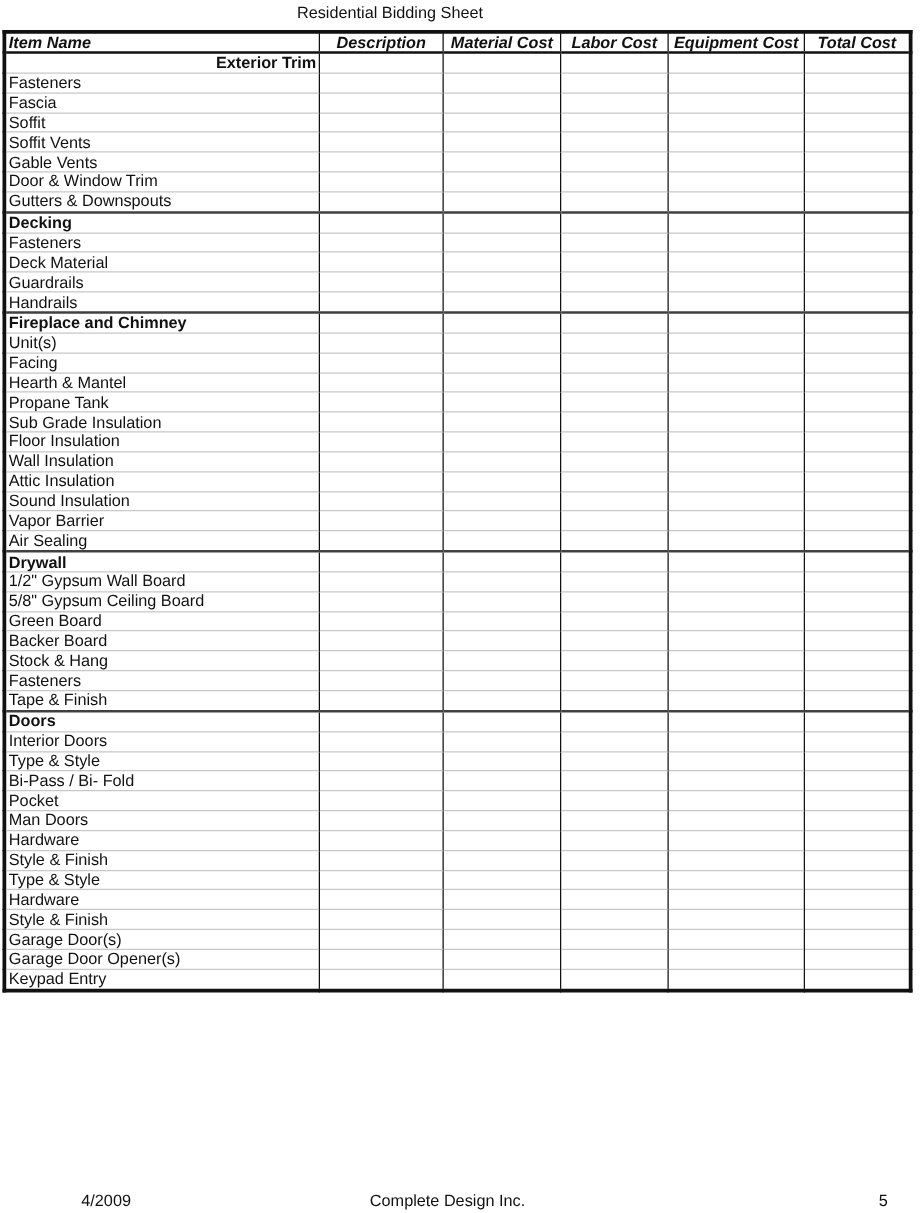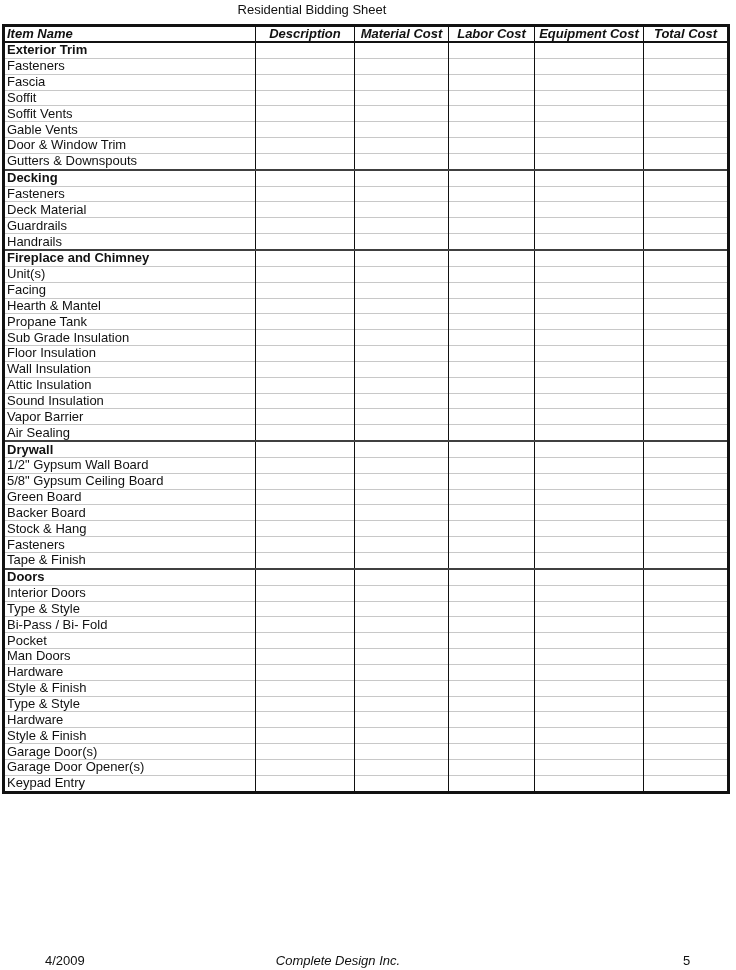--- a/index.html
+++ b/index.html
@@ -15,26 +15,26 @@
   table.sheet col.c4 { width:109px; }
   table.sheet col.c5 { width:85px; }
   table.sheet th { height:14px; padding:0 2px; font-size:13px; font-style:italic; font-weight:bold;
                    border-bottom:2px solid #111; border-left:1.5px solid #111; text-align:center;
                    white-space:nowrap; line-height:14px; }
   table.sheet th:first-child { text-align:left; border-left:none; }
   table.sheet td { height:14.85px; padding:0 2px; font-size:13px; line-height:14px;
                    border-top:1px solid #c8c8c8; border-left:1.5px solid #111; white-space:nowrap; overflow:hidden; }
   table.sheet td:first-child { border-left:none; }
   tr.section td { font-weight:bold; border-top:2px solid #404040; }
-  tr.section:first-of-type td { border-top:none; }
+  tr.section:first-of-type td { border-top:none;text-align:right; }
   td.lvl1 { padding-left:26px; }
   td.lvl2 { padding-left:50px; }
-  .footer { position:absolute; top:953px; font-size:13px; }
+  .footer { position:absolute; top:953px; font-size:13px;margin-left:20px; }
   .f-left { left:45px; }
-  .f-center { left:0; width:676px; text-align:center;font-style:italic; }
+  .f-center { left:0; width:676px; text-align:center; }
   .f-right { left:683px; }
 </style>
 </head>
 <body>
 
 <div class="title">Residential Bidding Sheet</div>
 
 <table class="sheet">
   <colgroup>
     <col class="c0">

